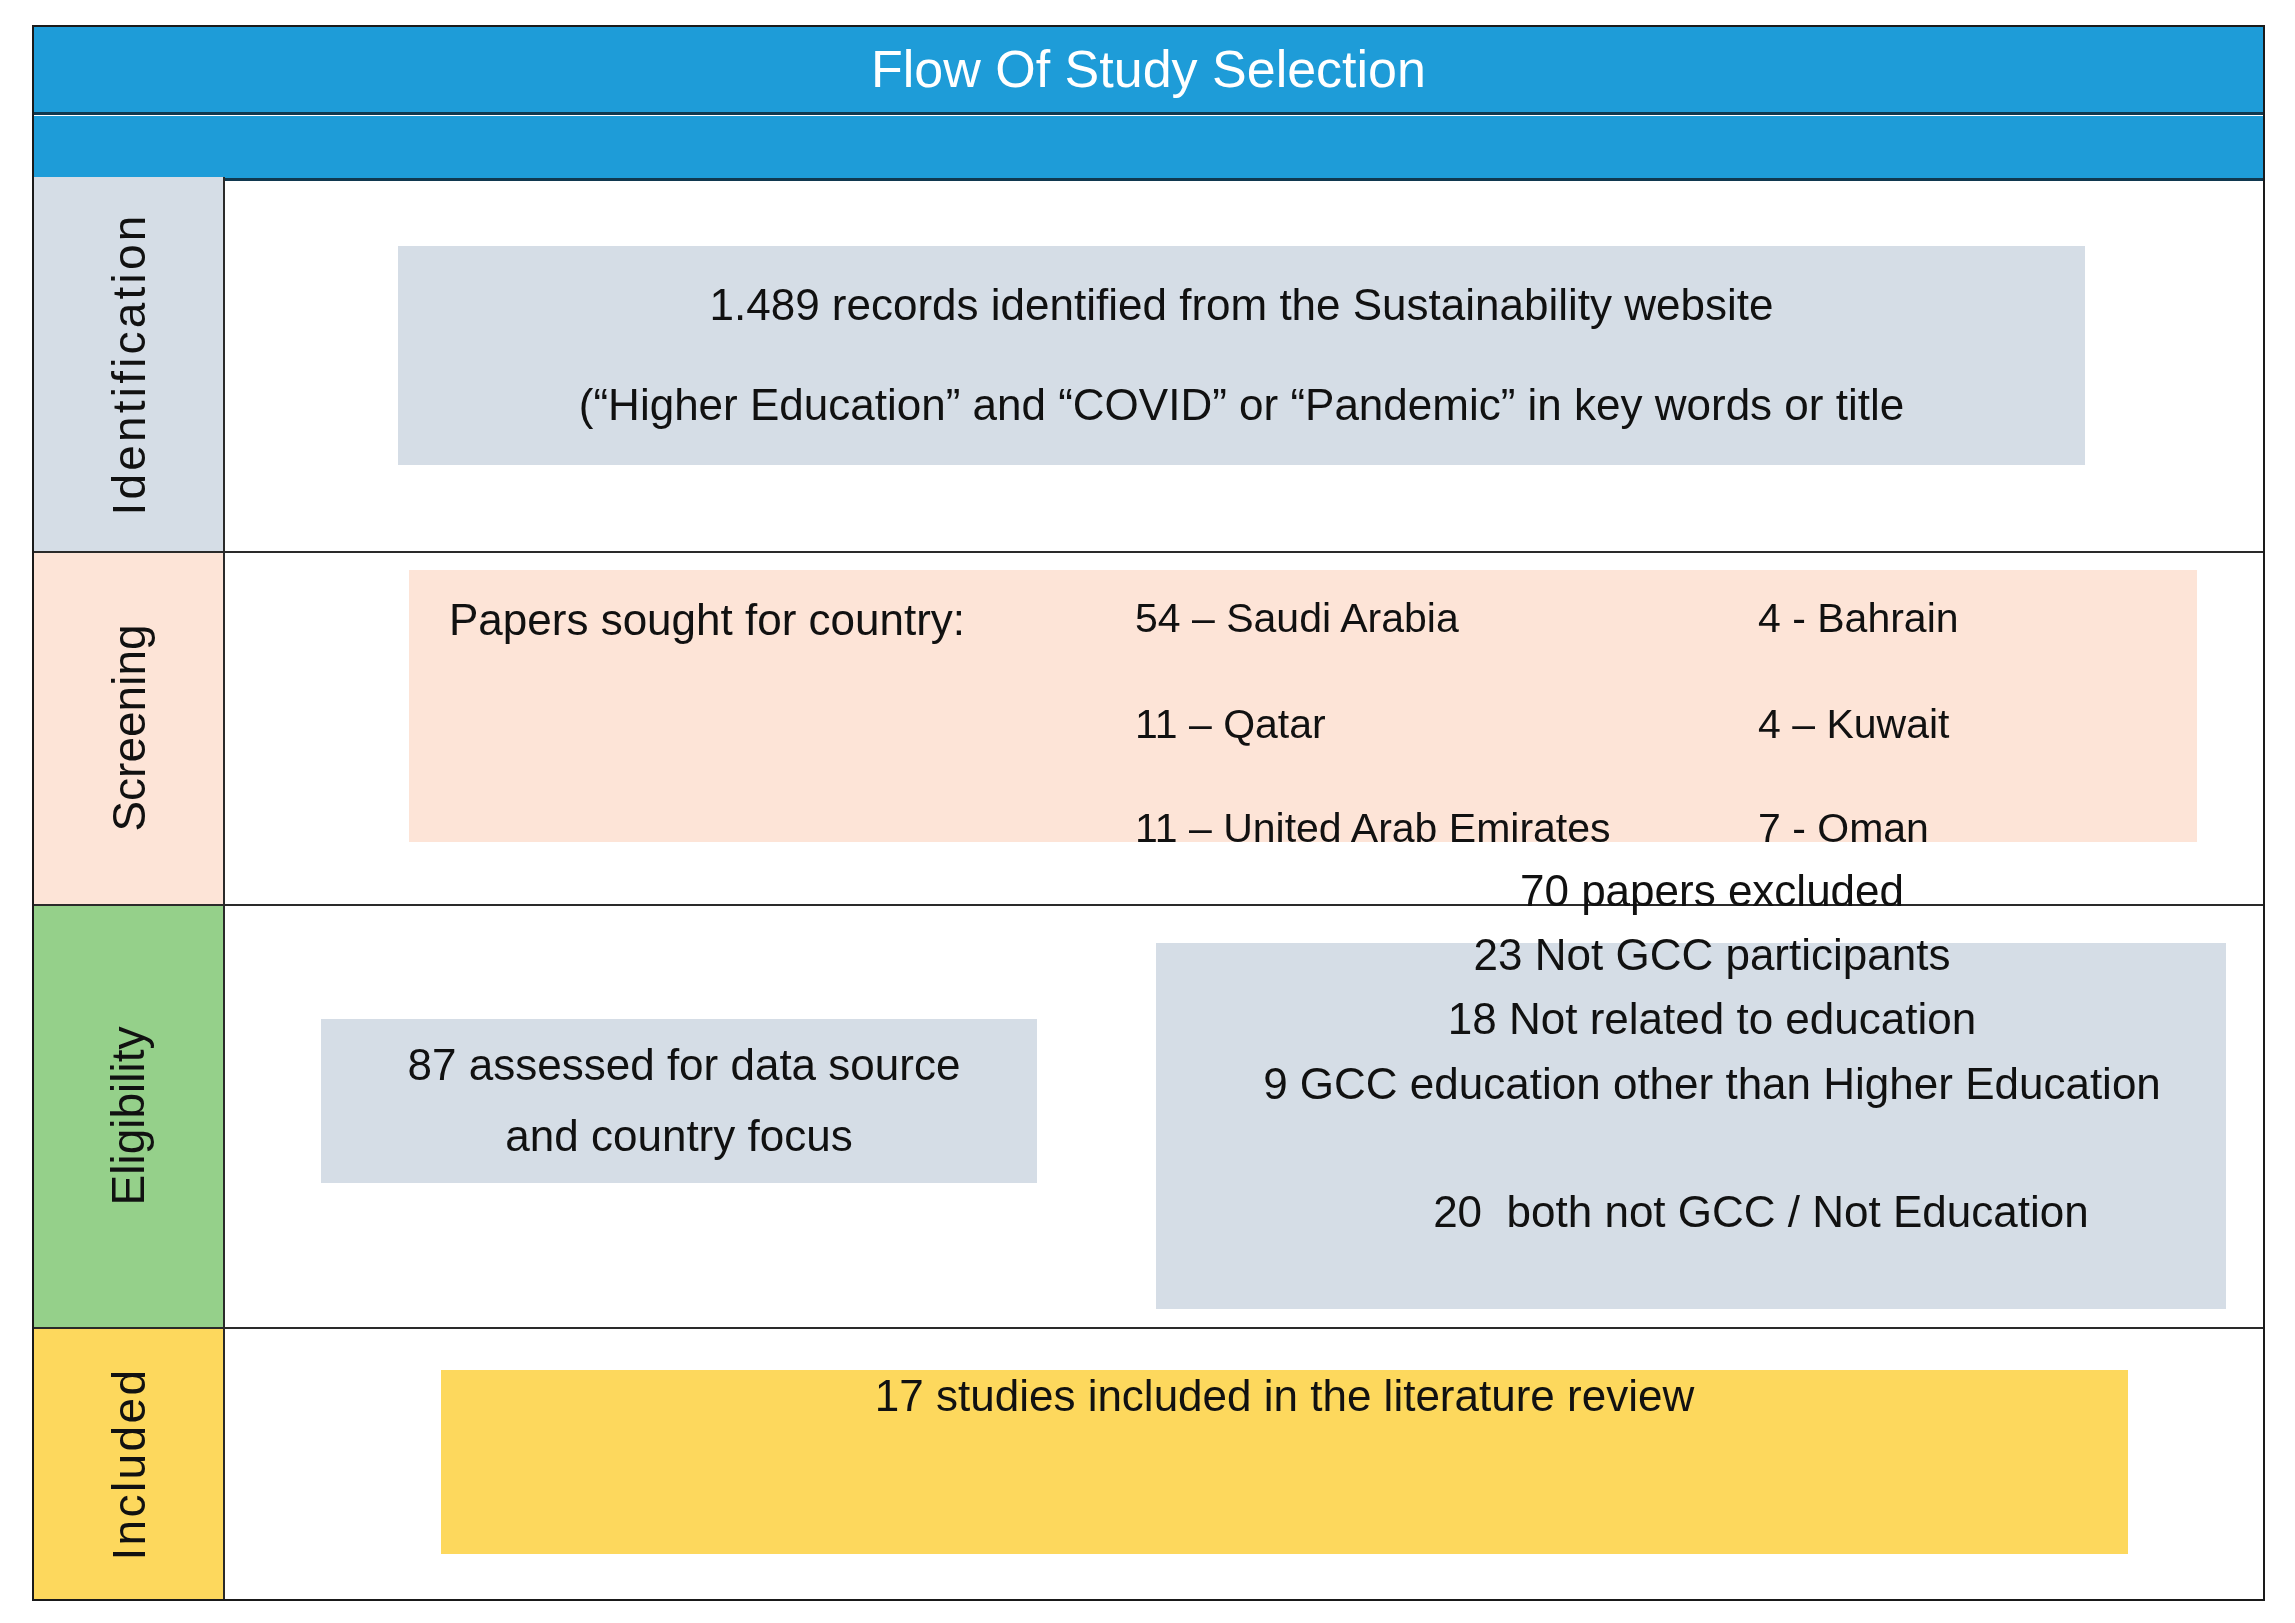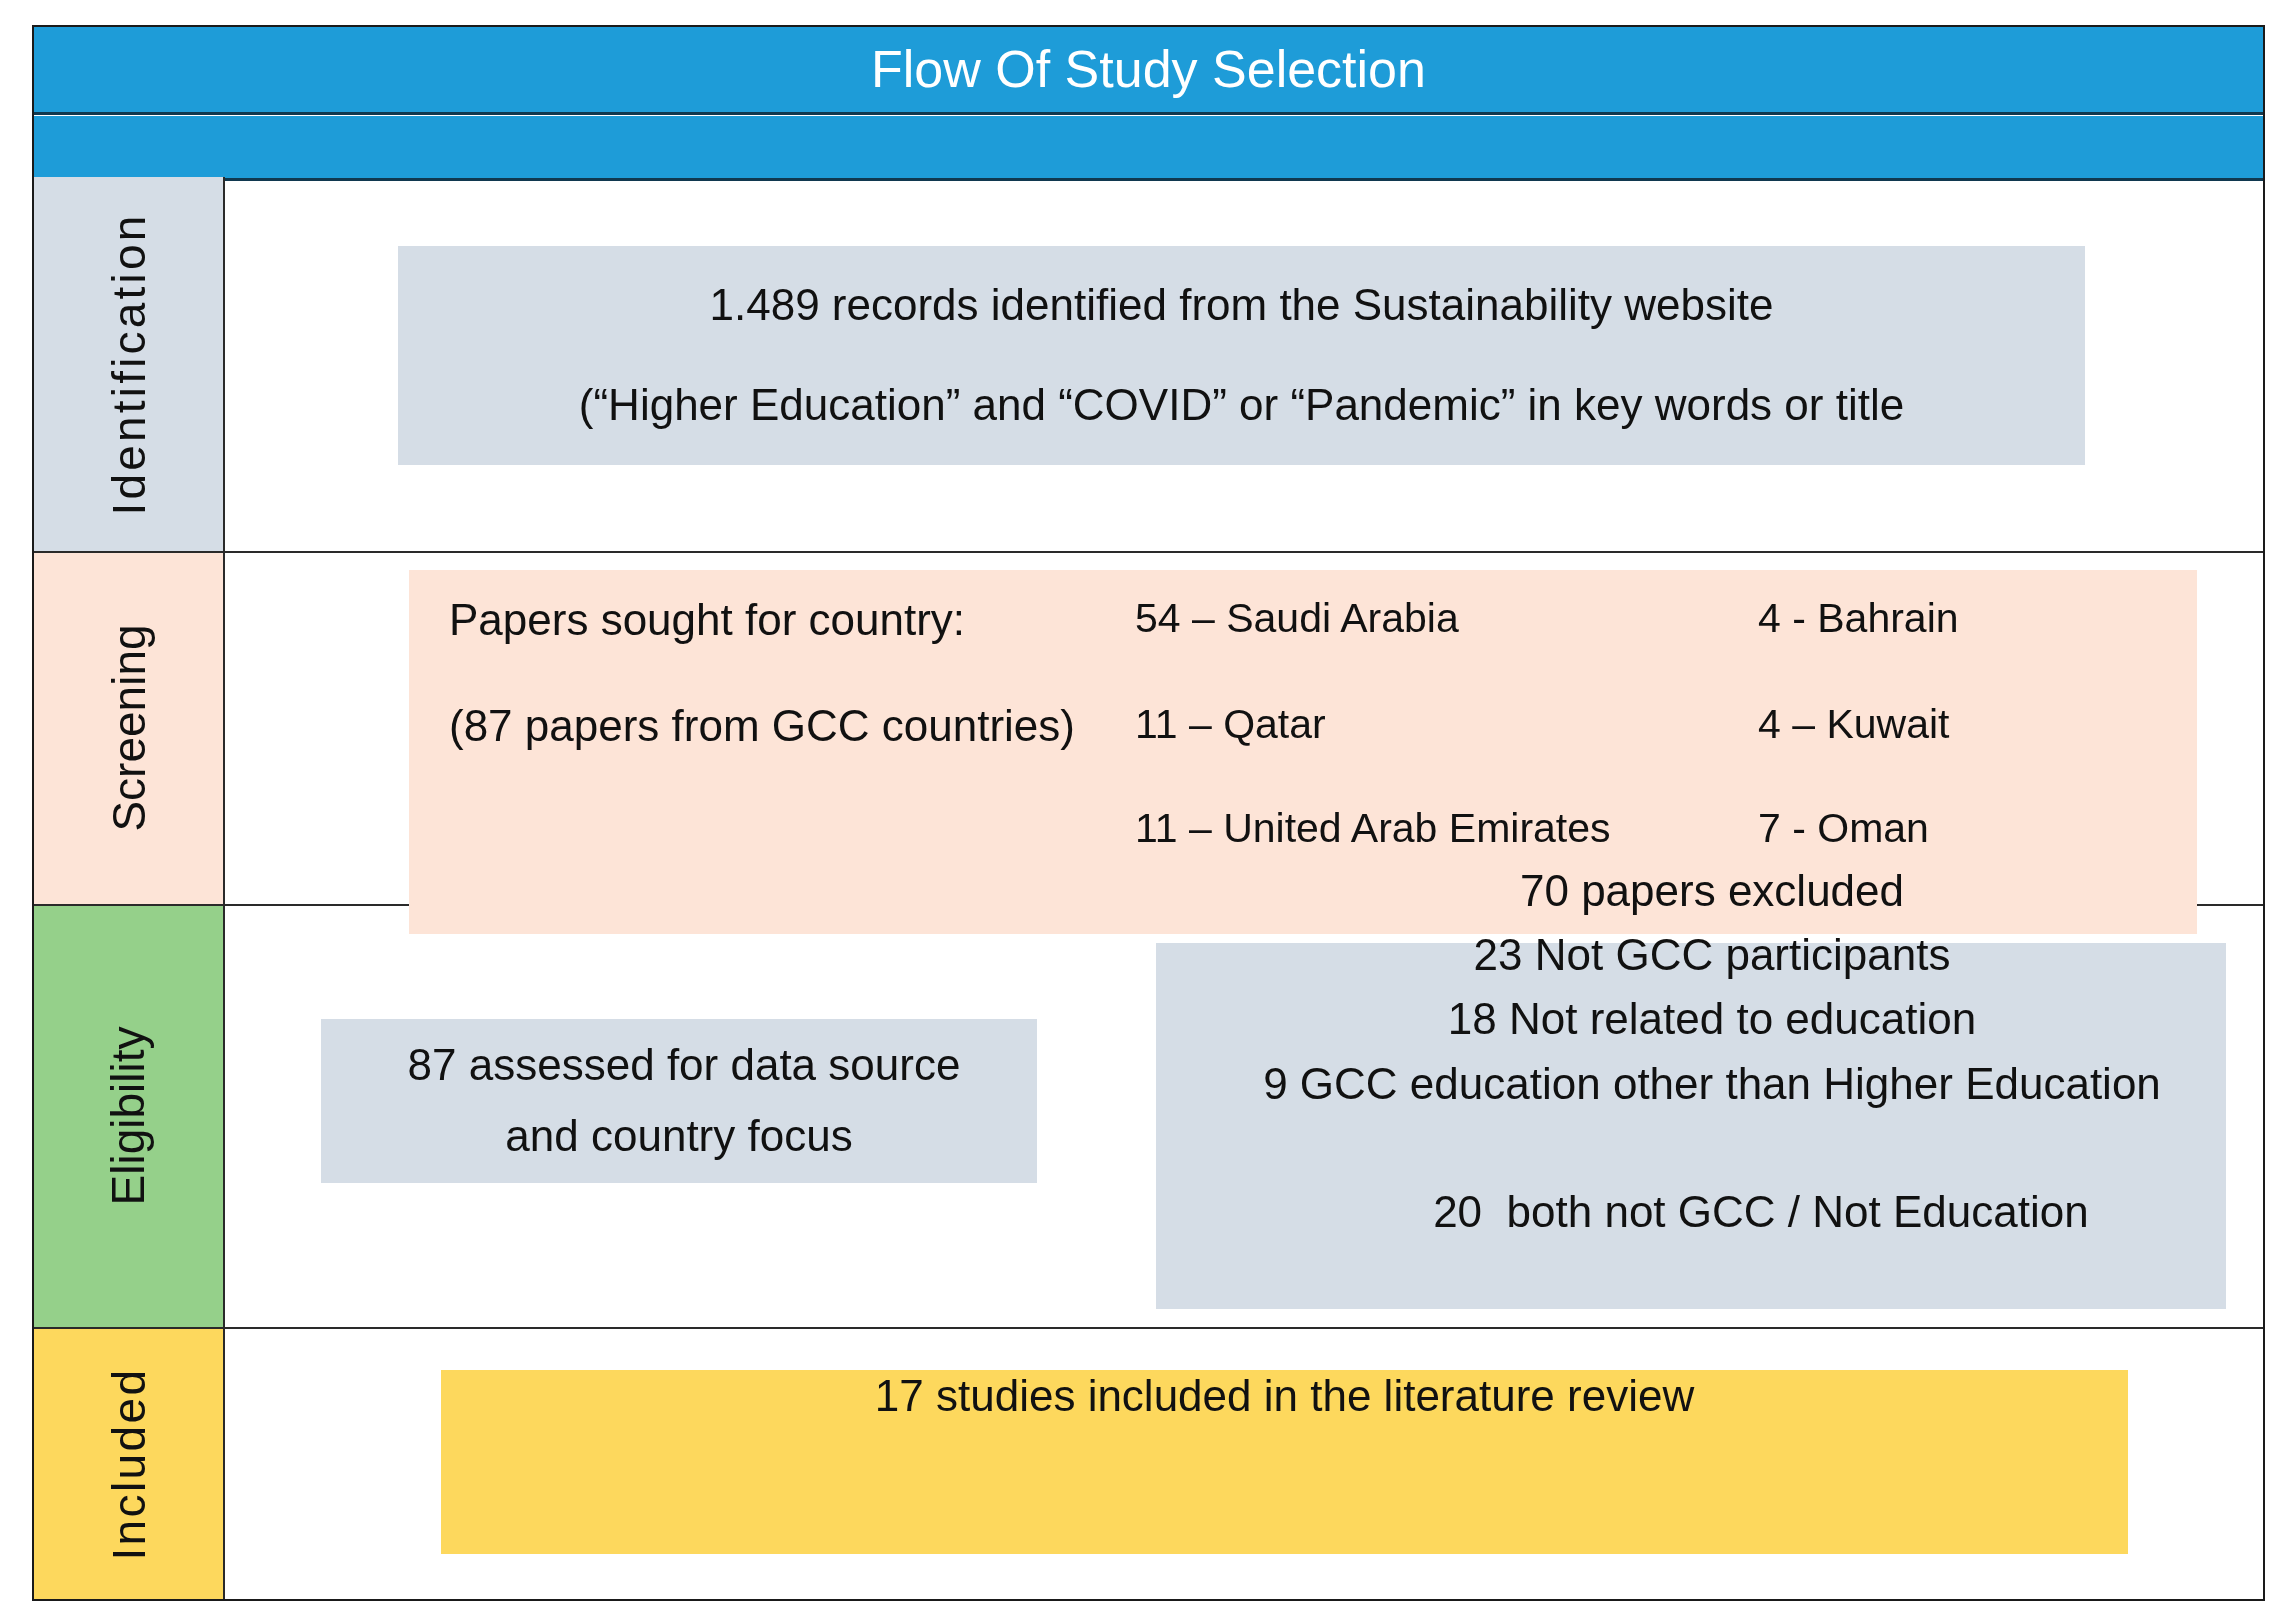--- a/index.html
+++ b/index.html
@@ -42,23 +42,22 @@
         <span class="b">1.489</span><span> records identified from the Sustainability website</span>
       </div>
       <div class="line">(“Higher Education” and “COVID” or “Pandemic” in key words or title</div>
     </div>
   </div>
 
   <div class="row" style="top:526px; height:353px;">
     <div class="label-cell" style="background:#fde4d7;">
       <span>Screening</span>
     </div>
-    <div class="box" style="left:375px; top:17.4px; width:1788px; height:364px; background:#fde4d7;">
+    <div class="box" style="left:375px; top:17.4px; width:1788px; height:272px; background:#fde4d7;">
       <div class="line" style="position:absolute; left:40px; top:24px;">Papers sought for country:</div>
-      <div class="line" style="position:absolute; left:40px; top:130px;">(87 papers from GCC countries)</div>
 
       <div class="line" style="position:absolute; left:726px; top:24px; font-size:41px;">54 – Saudi Arabia</div>
       <div class="line" style="position:absolute; left:726px; top:130px; font-size:41px;">11 – Qatar</div>
       <div class="line" style="position:absolute; left:726px; top:234px; font-size:41px;">11 – United Arab Emirates</div>
 
       <div class="line" style="position:absolute; left:1349px; top:24px; font-size:41px;">4 - Bahrain</div>
       <div class="line" style="position:absolute; left:1349px; top:130px; font-size:41px;">4 – Kuwait</div>
       <div class="line" style="position:absolute; left:1349px; top:234px; font-size:41px;">7 - Oman</div>
     </div>
   </div>

